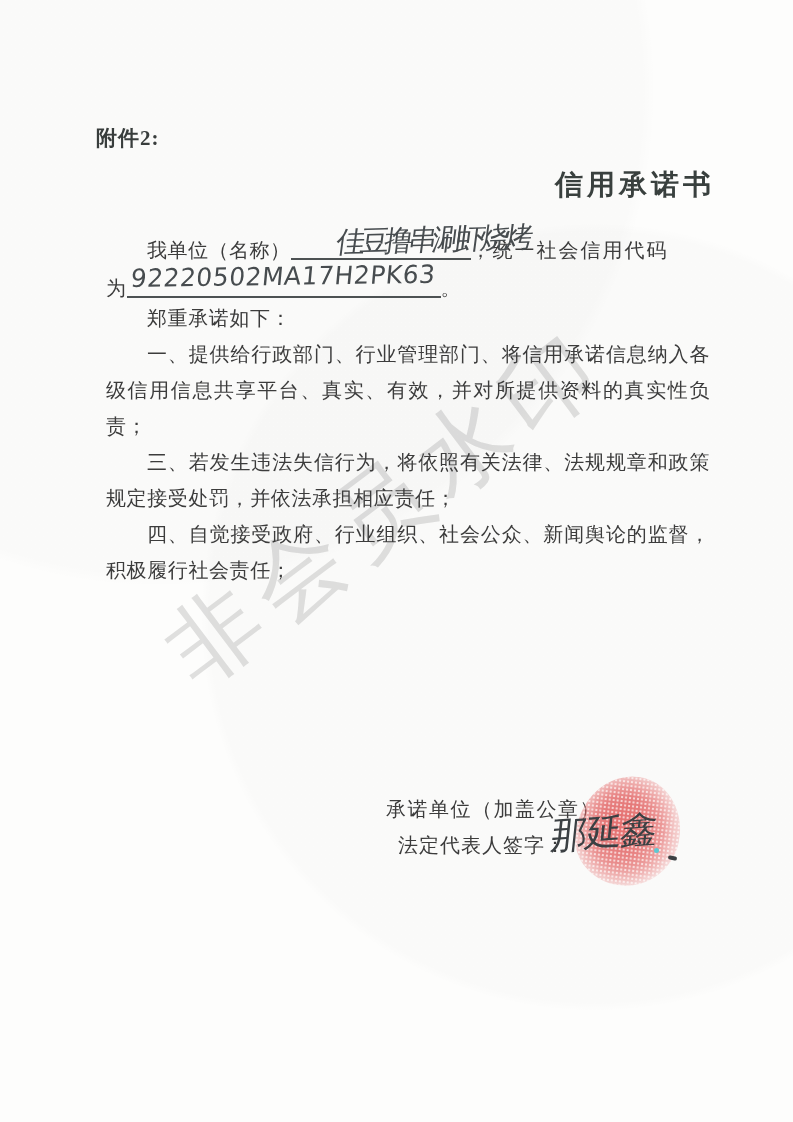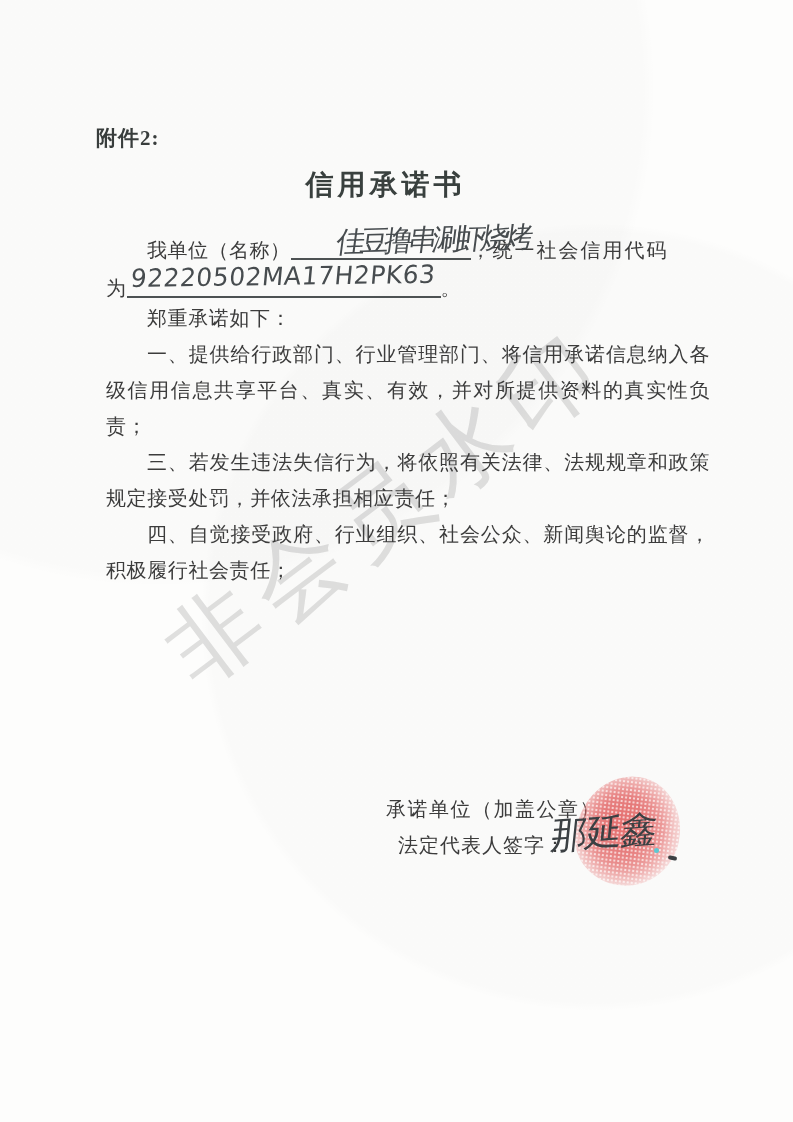--- a/index.html
+++ b/index.html
@@ -23,22 +23,22 @@
     color:rgba(120,120,120,0.22);
     font-family:"Liberation Sans","DejaVu Sans",sans-serif;
     user-select:none;pointer-events:none;z-index:1;
   }
   
   .attachment{
     position:absolute;left:96px;top:124px;
     font-size:21px;font-weight:bold;letter-spacing:1px;color:#383d3c;z-index:2;
   }
   .title{
-    position:absolute;left:0;top:166px;width:715px;text-align:center;
-    font-size:28px;font-weight:bold;letter-spacing:4px;color:#39403e;z-index:2;padding-left:28px;
+    position:absolute;left:0;top:166px;width:715px;text-align:right;
+    font-size:28px;font-weight:bold;letter-spacing:4px;color:#39403e;z-index:2;
   }
   .intro{position:absolute;left:106px;top:231px;width:604px;font-size:20px;line-height:38px;letter-spacing:0.5px;z-index:2;}
   .intro .l1{text-indent:41px;white-space:nowrap;}
   .intro .suffix{letter-spacing:2px;}
   .bodytext{position:absolute;left:106px;top:300px;width:604px;font-size:20px;line-height:36px;letter-spacing:0.6px;text-align:justify;z-index:2;}
   .bodytext p{margin:0;text-indent:41px;}
   
   .blank{display:inline-block;position:relative;border-bottom:2px solid #4d5253;height:22px;vertical-align:-3px;}
   .blank.name{width:180px;}
   .blank.code{width:314px;}

